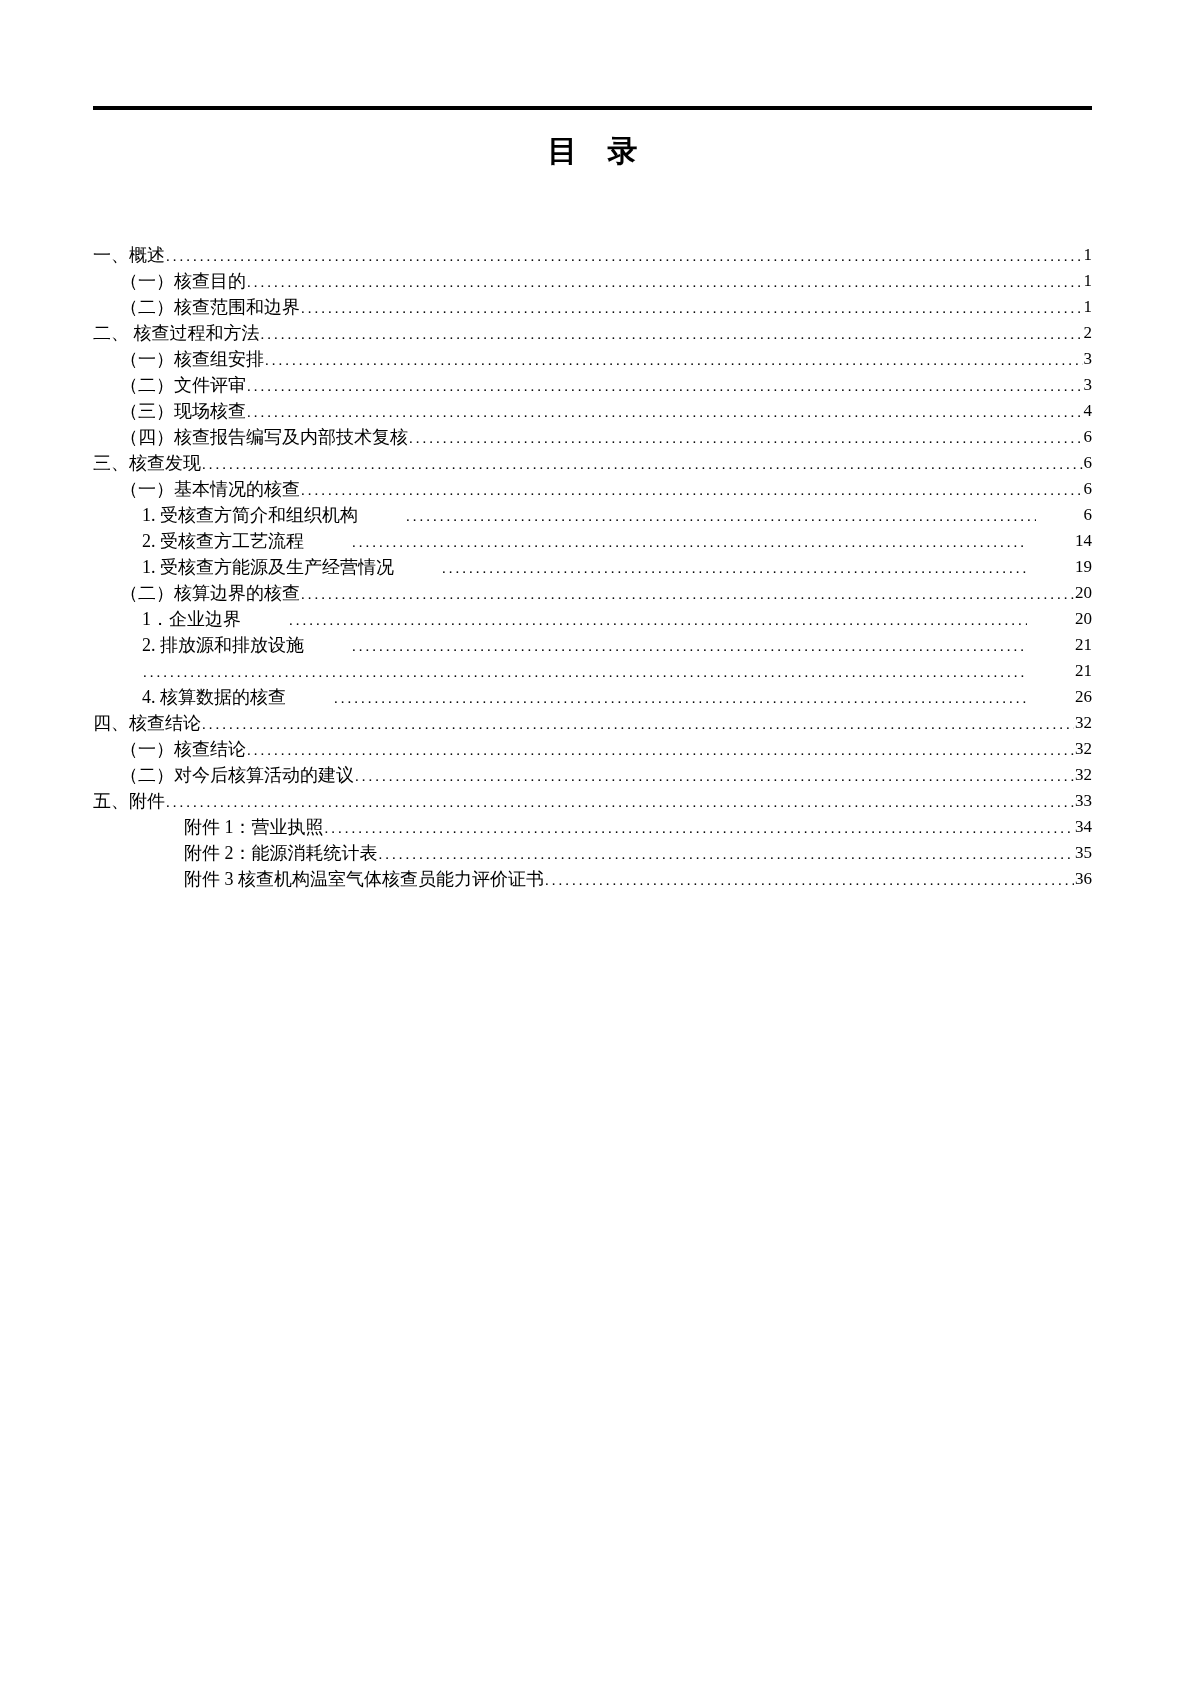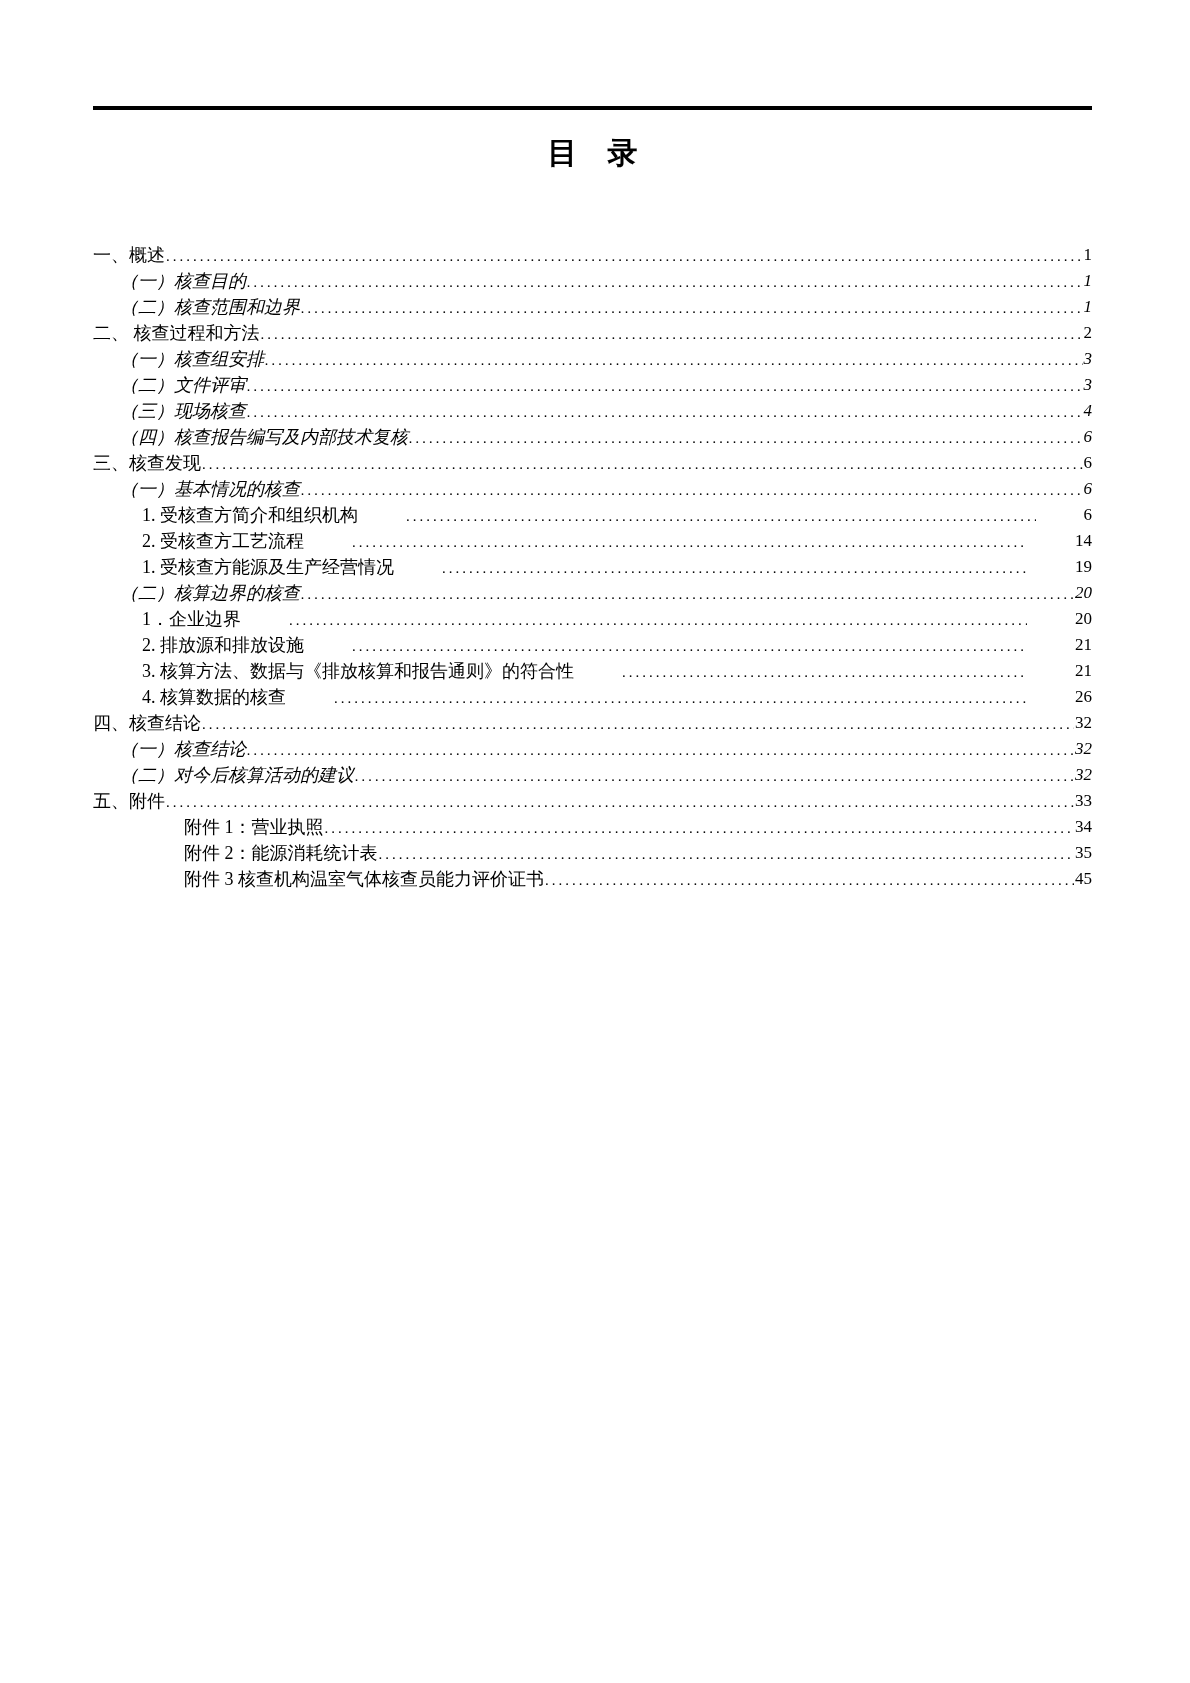--- a/index.html
+++ b/index.html
@@ -24,35 +24,35 @@
     margin-top: 106px;
     height: 4px;
     background: #000;
   }
   .doc-title {
     margin-top: 22px;
     text-align: center;
     font-size: 30px;
     font-weight: bold;
     line-height: 42px;
-    font-family: Liberation Serif, serif;
+    font-family: Liberation Mono, monospace;
   }
   .toc-list {
     margin-top: 68px;
   }
   .toc-row {
     display: flex;
     align-items: center;
     line-height: 26px;
     height: 26px;
     font-size: 18px;
     white-space: nowrap;
   }
   .toc-row.lvl-1 { padding-left: 0; }
-  .toc-row.lvl-2 { padding-left: 27px; font-style: italic; }
+  .toc-row.lvl-2 { padding-left: 27px; }
   .toc-row.lvl-3 { padding-left: 49px; gap: 47px; }
   .toc-row.lvl-4 { padding-left: 91px; }
   .toc-label {
     flex: 0 0 auto;
     white-space: nowrap;
   }
   .toc-dots {
     flex: 1 1 auto;
     overflow: hidden;
     white-space: nowrap;
@@ -153,21 +153,20 @@
     <span class="toc-label">1．企业边界</span>
     <span class="toc-dots"></span>
     <span class="toc-page">20</span>
   </div>
       <div class="toc-row lvl-3">
     <span class="toc-label">2. 排放源和排放设施</span>
     <span class="toc-dots"></span>
     <span class="toc-page">21</span>
   </div>
       <div class="toc-row lvl-3">
-    <span class="toc-label">3. 核算方法、数据与《排放核算和报告通则》的符合性</span>
     <span class="toc-dots"></span>
     <span class="toc-page">21</span>
   </div>
       <div class="toc-row lvl-3">
     <span class="toc-label">4. 核算数据的核查</span>
     <span class="toc-dots"></span>
     <span class="toc-page">26</span>
   </div>
       <div class="toc-row lvl-1">
     <span class="toc-label">四、核查结论</span>
@@ -195,16 +194,16 @@
     <span class="toc-page">34</span>
   </div>
       <div class="toc-row lvl-4">
     <span class="toc-label">附件 2：能源消耗统计表</span>
     <span class="toc-dots"></span>
     <span class="toc-page">35</span>
   </div>
       <div class="toc-row lvl-4">
     <span class="toc-label">附件 3 核查机构温室气体核查员能力评价证书</span>
     <span class="toc-dots"></span>
-    <span class="toc-page">45</span>
+    <span class="toc-page">36</span>
   </div>
     </div>
 </div>
 
 </body></html>

